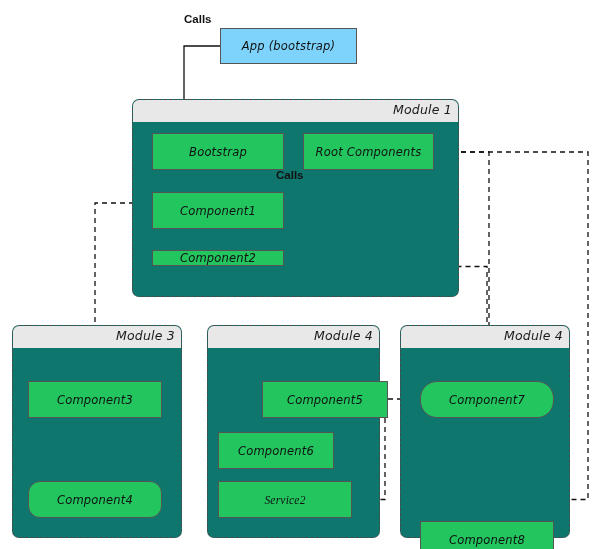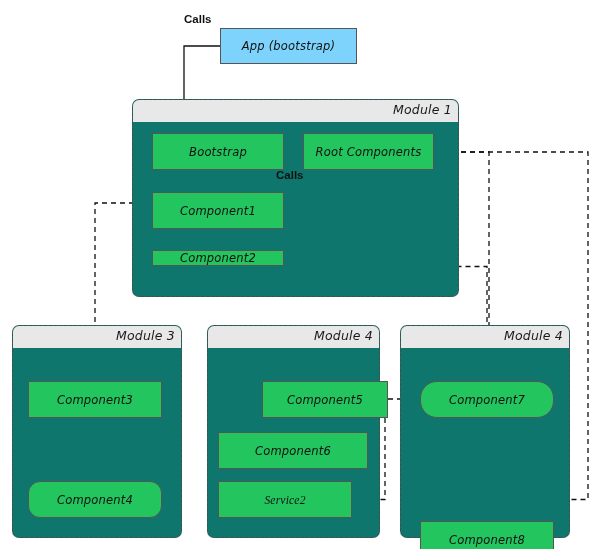--- a/index.html
+++ b/index.html
@@ -169,21 +169,21 @@
     <span>Component4</span>
   </div>
 
   <div class="module" style="left:207px; top:325px; width:173px; height:213px;">
     <div class="module-header"></div>
     <div class="module-title">Module 4</div>
   </div>
   <div class="node" style="left:226px; top:381px; width:126px; height:37px;margin-left:36px;">
     <span>Component5</span>
   </div>
-  <div class="node" style="left:218px; top:432px; width:150px; height:37px;font-style:italic;">
+  <div class="node" style="left:218px; top:432px; width:116px; height:37px;font-style:italic;">
     <span>Component6</span>
   </div>
   <div class="node" style="left:218px; top:481px; width:134px; height:37px;font-family:Liberation Serif, serif;">
     <span>Service2</span>
   </div>
 
   <div class="module" style="left:400px; top:325px; width:170px; height:213px;">
     <div class="module-header"></div>
     <div class="module-title">Module 4</div>
   </div>

